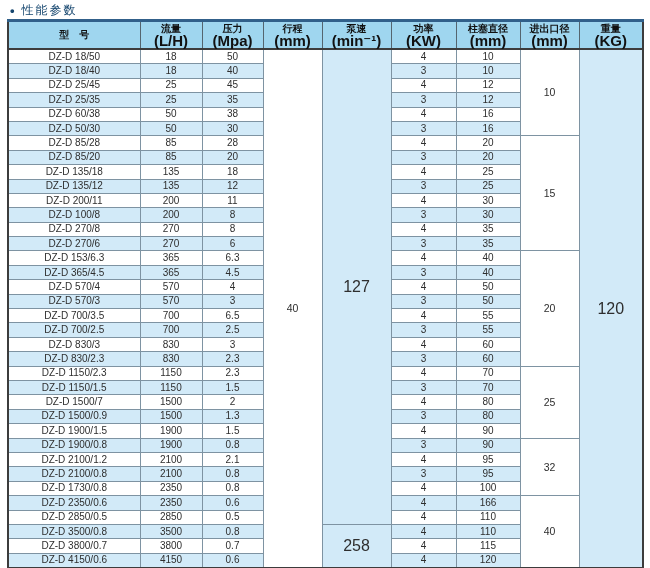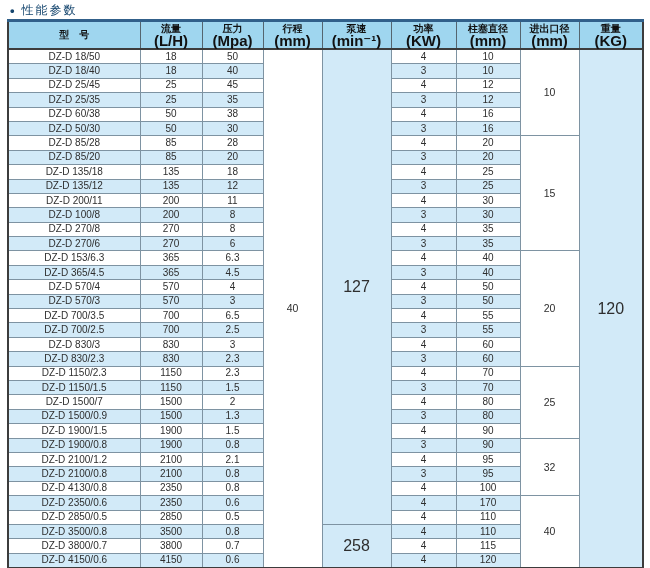--- a/index.html
+++ b/index.html
@@ -331,32 +331,32 @@
           <td class="data">95</td>
         </tr>
         <tr class="alt">
           <td class="data">DZ-D 2100/0.8</td>
           <td class="data">2100</td>
           <td class="data">0.8</td>
           <td class="data">3</td>
           <td class="data">95</td>
         </tr>
         <tr>
-          <td class="data">DZ-D 4130/0.8</td>
+          <td class="data">DZ-D 1730/0.8</td>
           <td class="data">2350</td>
           <td class="data">0.8</td>
           <td class="data">4</td>
           <td class="data">100</td>
         </tr>
         <tr class="alt">
           <td class="data">DZ-D 2350/0.6</td>
           <td class="data">2350</td>
           <td class="data">0.6</td>
           <td class="data">4</td>
-          <td class="data">170</td>
+          <td class="data">166</td>
           <td class="merged-white" rowspan="5">40</td>
         </tr>
         <tr>
           <td class="data">DZ-D 2850/0.5</td>
           <td class="data">2850</td>
           <td class="data">0.5</td>
           <td class="data">4</td>
           <td class="data">110</td>
         </tr>
         <tr class="alt">

